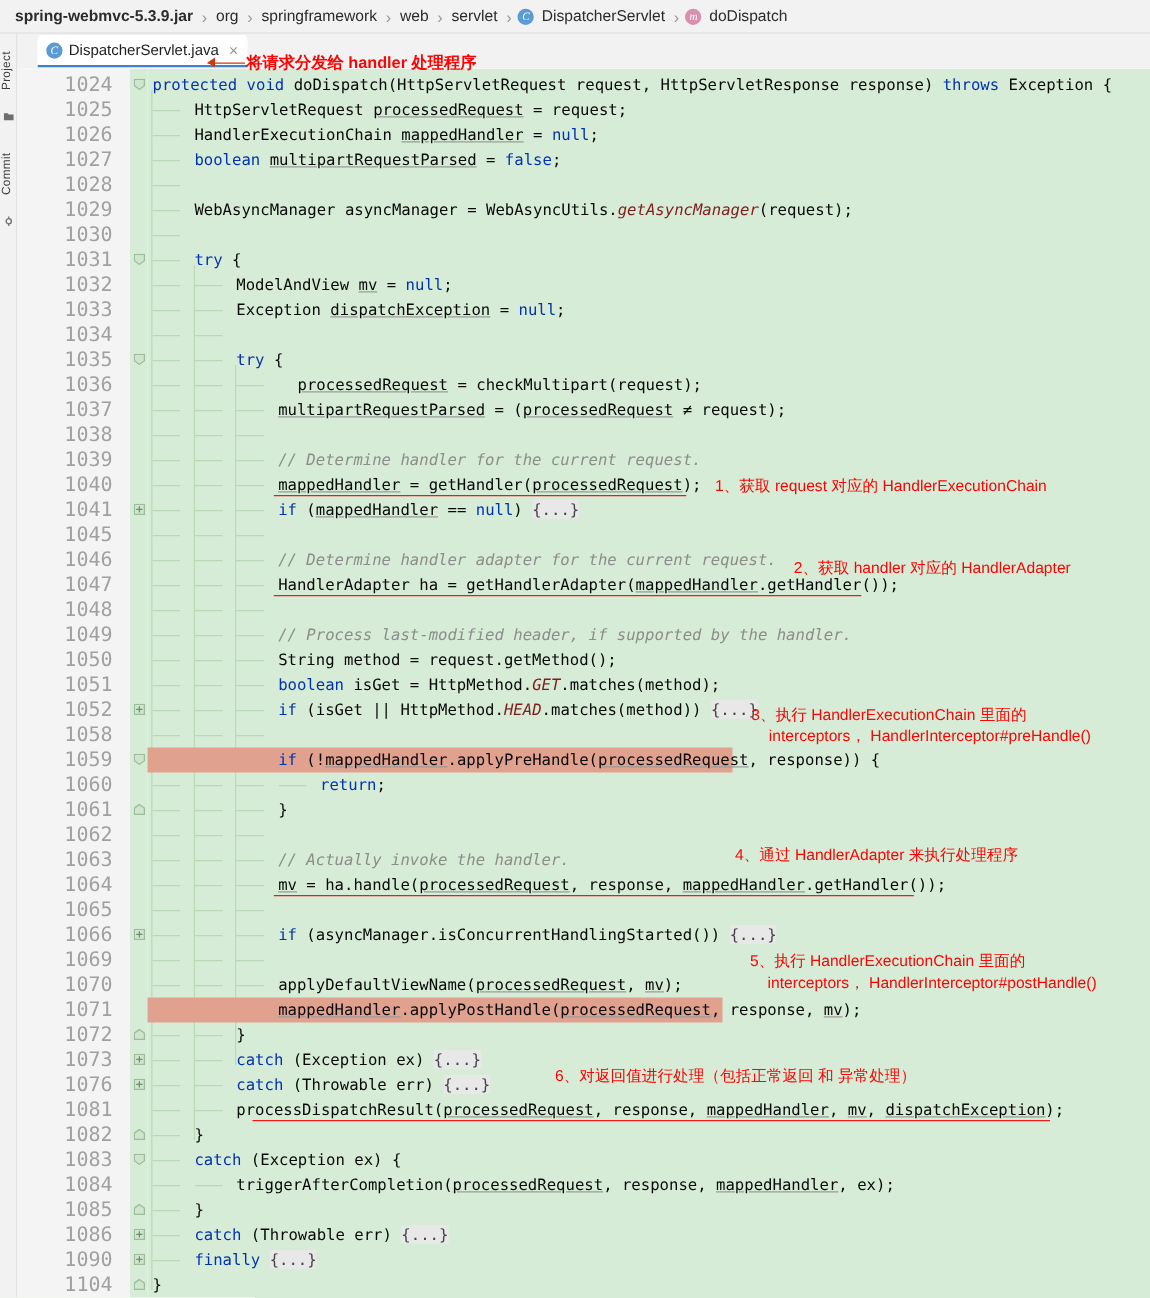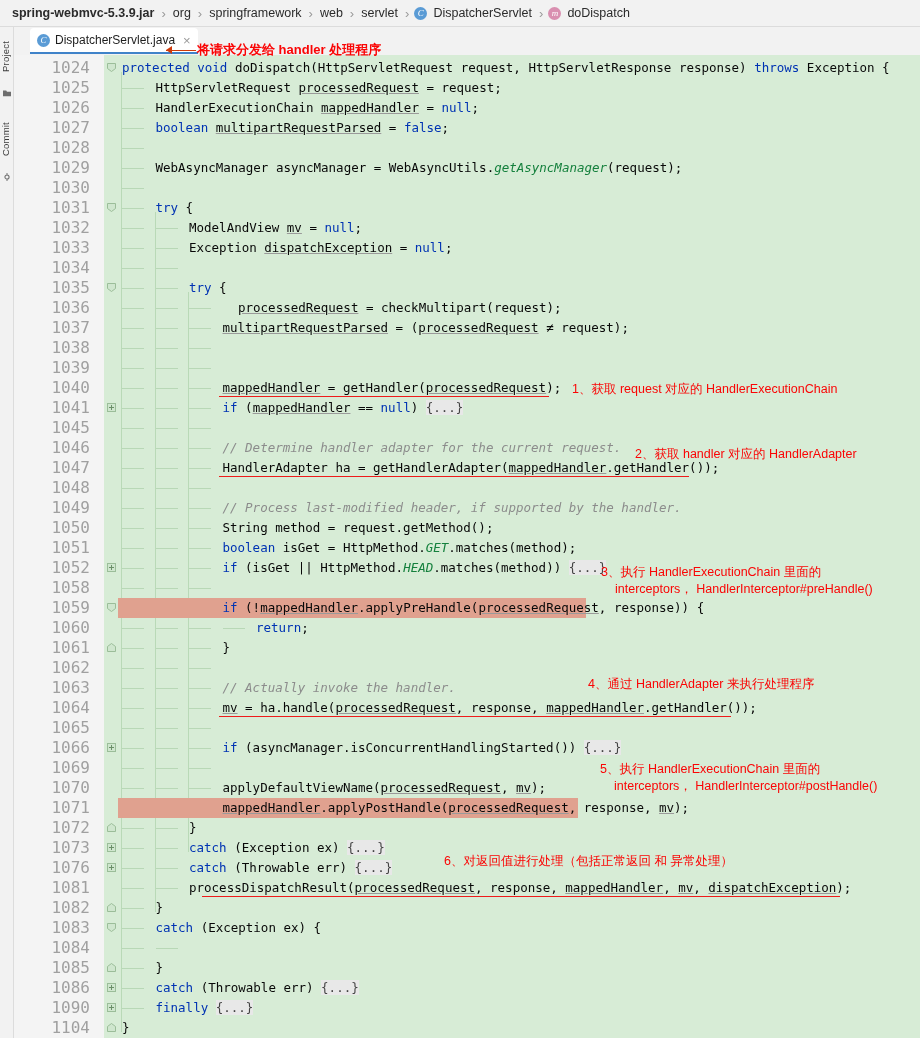--- a/index.html
+++ b/index.html
@@ -115,21 +115,21 @@
   .guide{
     position:absolute;height:0;border-top:1px solid #b8d8b6;
   }
   .vguide{
     position:absolute;width:0;border-left:1px solid #b9d9b7;
   }
 
   .kw{color:#0033b3;}
   .cm{color:#8c8c8c;font-style:italic;}
   .fld{text-decoration:underline;text-decoration-color:#9a9a9a;}
-  .purp{color:#15803d;font-style:italic;}
+  .purp{color:#7f1d1d;font-style:italic;}
   .ellipsis{background:#e8e8e8;color:#444;}
 
   .hl-row{
     position:absolute;height:20px;background:#e0a18f;
   }
   .uline{
     position:absolute;height:0;border-top:1.6px solid #ef1b1b;
   }
   .note{
     position:absolute;color:#fa0505;font-size:12.5px;
@@ -261,20 +261,21 @@
       <div class="guide" style="left: 175px; top: 273px; width: 22px;"></div>
       <div class="code" style="left: 208.5px; top: 263px;"><span class="fld">multipartRequestParsed</span> = (<span class="fld">processedRequest</span> ≠ request);</div>
       <div class="ln" style="top: 283px;">1038</div>
       <div class="guide" style="left: 108px; top: 293px; width: 22px;"></div>
       <div class="guide" style="left: 141.5px; top: 293px; width: 22px;"></div>
       <div class="guide" style="left: 175px; top: 293px; width: 22px;"></div>
       <div class="ln" style="top: 303px;">1039</div>
       <div class="guide" style="left: 108px; top: 313px; width: 22px;"></div>
       <div class="guide" style="left: 141.5px; top: 313px; width: 22px;"></div>
       <div class="guide" style="left: 175px; top: 313px; width: 22px;"></div>
+      <div class="code" style="left: 208.5px; top: 303px;"><span class="cm">// Determine handler for the current request.</span></div>
       <div class="ln" style="top: 323px;">1040</div>
       <div class="guide" style="left: 108px; top: 333px; width: 22px;"></div>
       <div class="guide" style="left: 141.5px; top: 333px; width: 22px;"></div>
       <div class="guide" style="left: 175px; top: 333px; width: 22px;"></div>
       <div class="code" style="left: 208.5px; top: 323px;"><span class="fld">mappedHandler</span> = getHandler(<span class="fld">processedRequest</span>);</div>
       <div class="ln" style="top: 343px;">1041</div>
       <svg class="fold" viewBox="0 0 9 9" style="top: 348px;">
         <rect x="0.5" y="0.5" width="8" height="8" fill="#cfe6ce" stroke="#9bbd99"></rect>
         <line x1="2" y1="4.5" x2="7" y2="4.5" stroke="#6b8f69"></line>
         <line x1="4.5" y1="2" x2="4.5" y2="7" stroke="#6b8f69"></line>
@@ -429,20 +430,21 @@
       <div class="code" style="left: 141.5px; top: 843px;">}</div>
       <div class="ln" style="top: 863px;">1083</div>
       <svg class="fold" viewBox="0 0 9 9" style="top: 868px;">
         <path d="M0.5 0.5 L8.5 0.5 L8.5 5.5 L4.5 8.5 L0.5 5.5 Z" fill="#cfe6ce" stroke="#9bbd99"></path>
       </svg>
       <div class="guide" style="left: 108px; top: 873px; width: 22px;"></div>
       <div class="code" style="left: 141.5px; top: 863px;"><span class="kw">catch</span> (Exception ex) {</div>
       <div class="ln" style="top: 883px;">1084</div>
       <div class="guide" style="left: 108px; top: 893px; width: 22px;"></div>
       <div class="guide" style="left: 141.5px; top: 893px; width: 22px;"></div>
+      <div class="code" style="left: 175px; top: 883px;">triggerAfterCompletion(<span class="fld">processedRequest</span>, response, <span class="fld">mappedHandler</span>, ex);</div>
       <div class="ln" style="top: 903px;">1085</div>
       <svg class="fold" viewBox="0 0 9 9" style="top: 908px;">
         <path d="M4.5 0.5 L8.5 3.5 L8.5 8.5 L0.5 8.5 L0.5 3.5 Z" fill="#cfe6ce" stroke="#9bbd99"></path>
       </svg>
       <div class="guide" style="left: 108px; top: 913px; width: 22px;"></div>
       <div class="code" style="left: 141.5px; top: 903px;">}</div>
       <div class="ln" style="top: 923px;">1086</div>
       <svg class="fold" viewBox="0 0 9 9" style="top: 928px;">
         <rect x="0.5" y="0.5" width="8" height="8" fill="#cfe6ce" stroke="#9bbd99"></rect>
         <line x1="2" y1="4.5" x2="7" y2="4.5" stroke="#6b8f69"></line>

